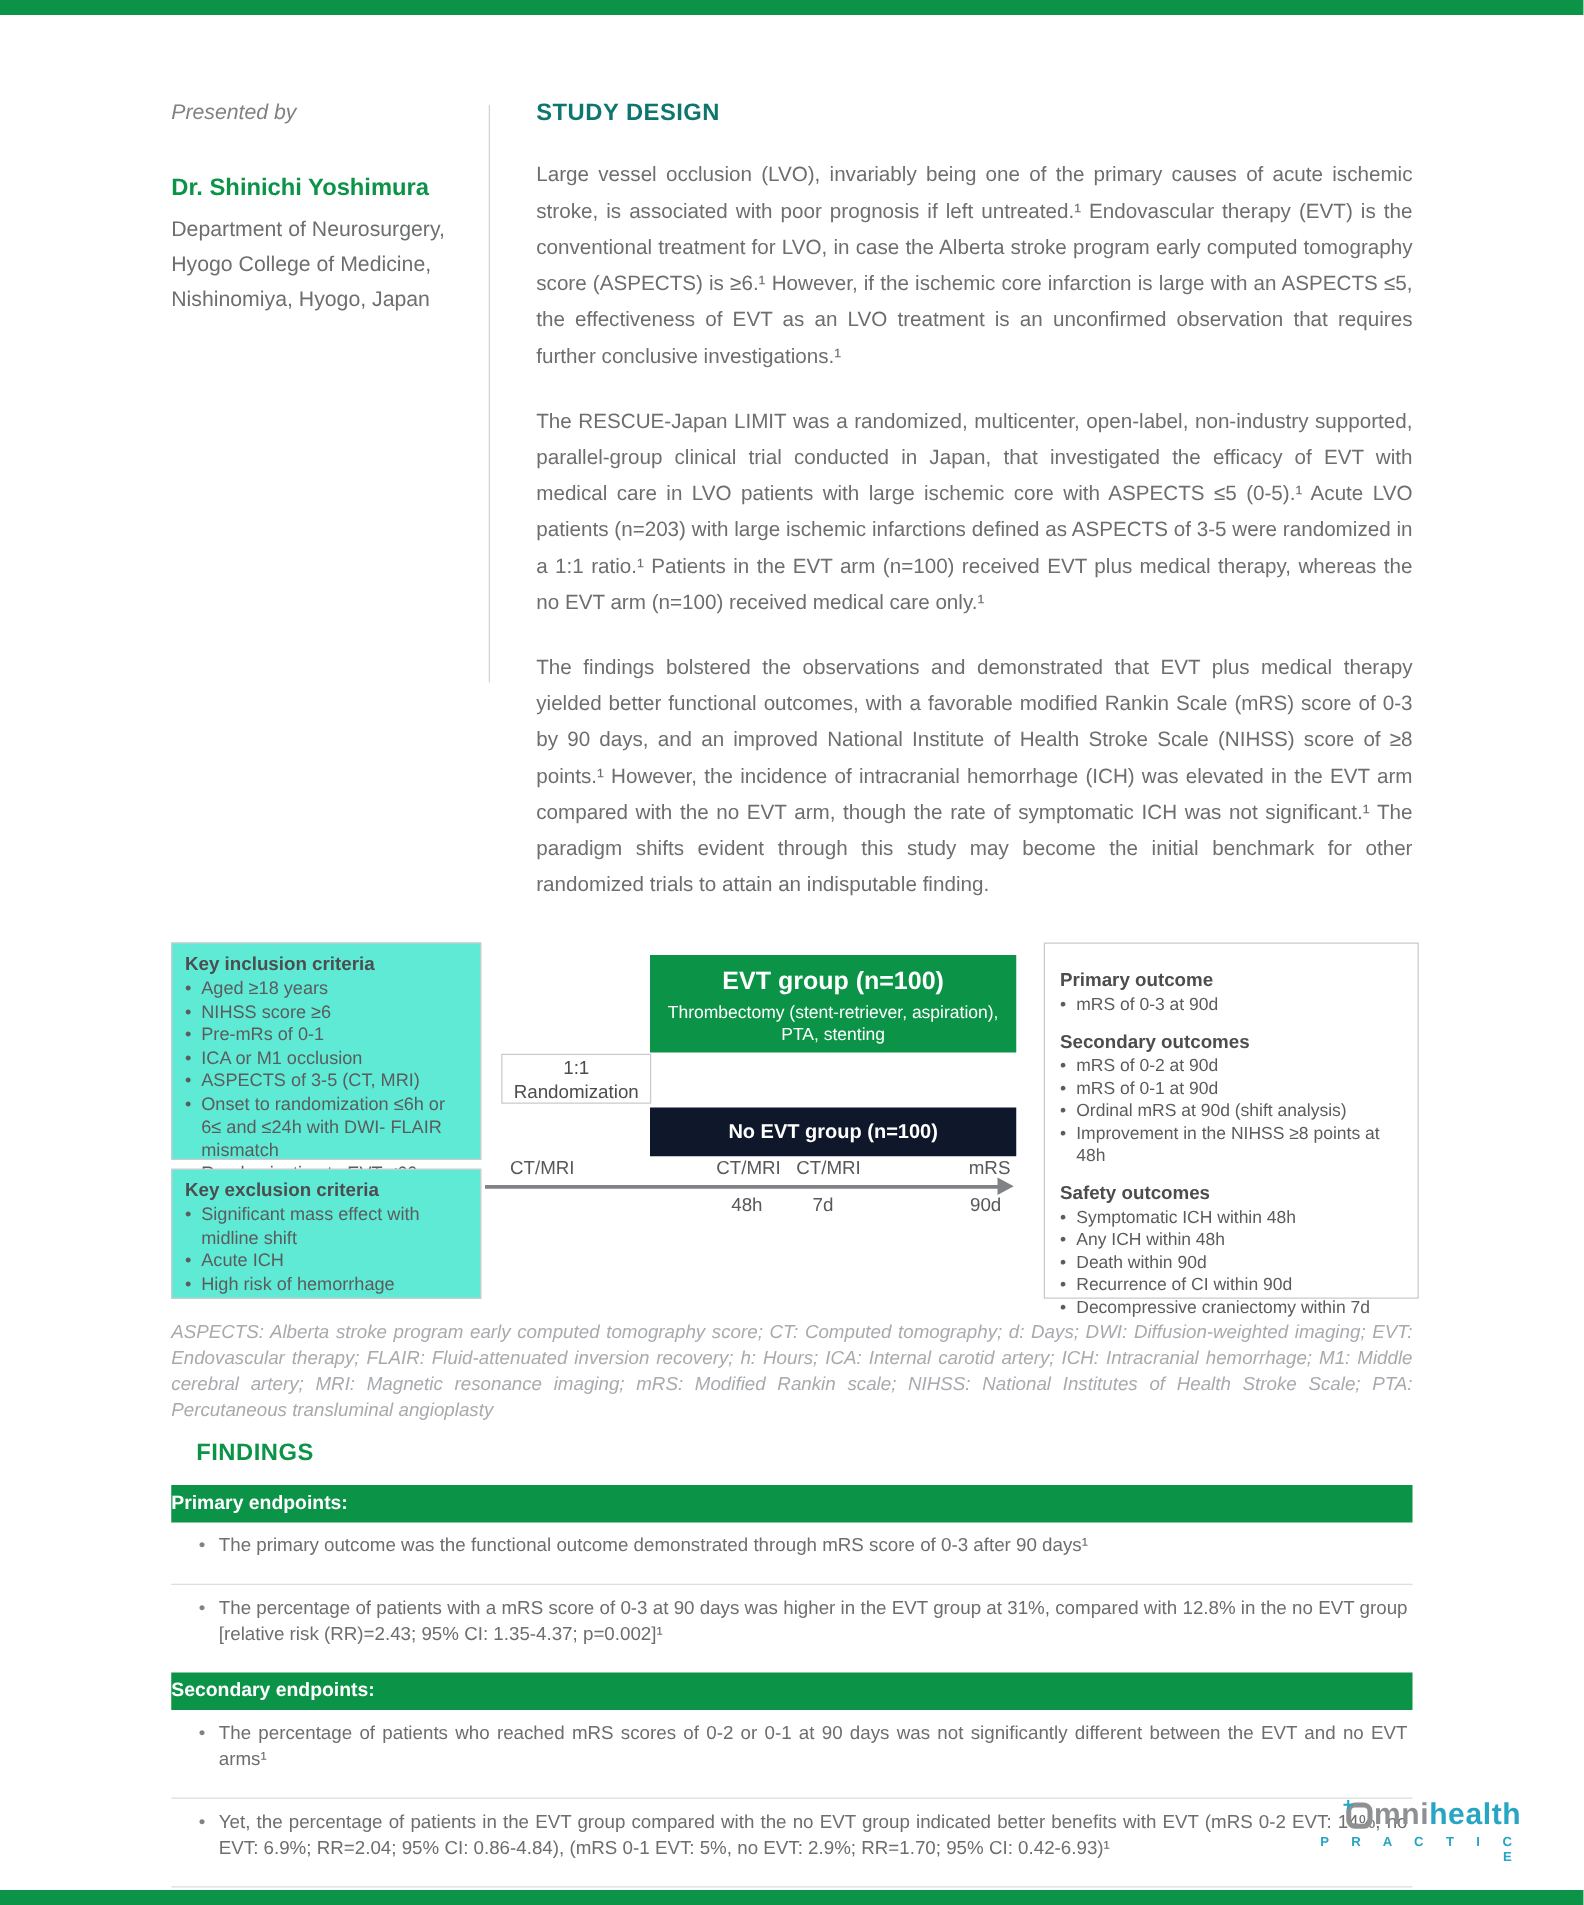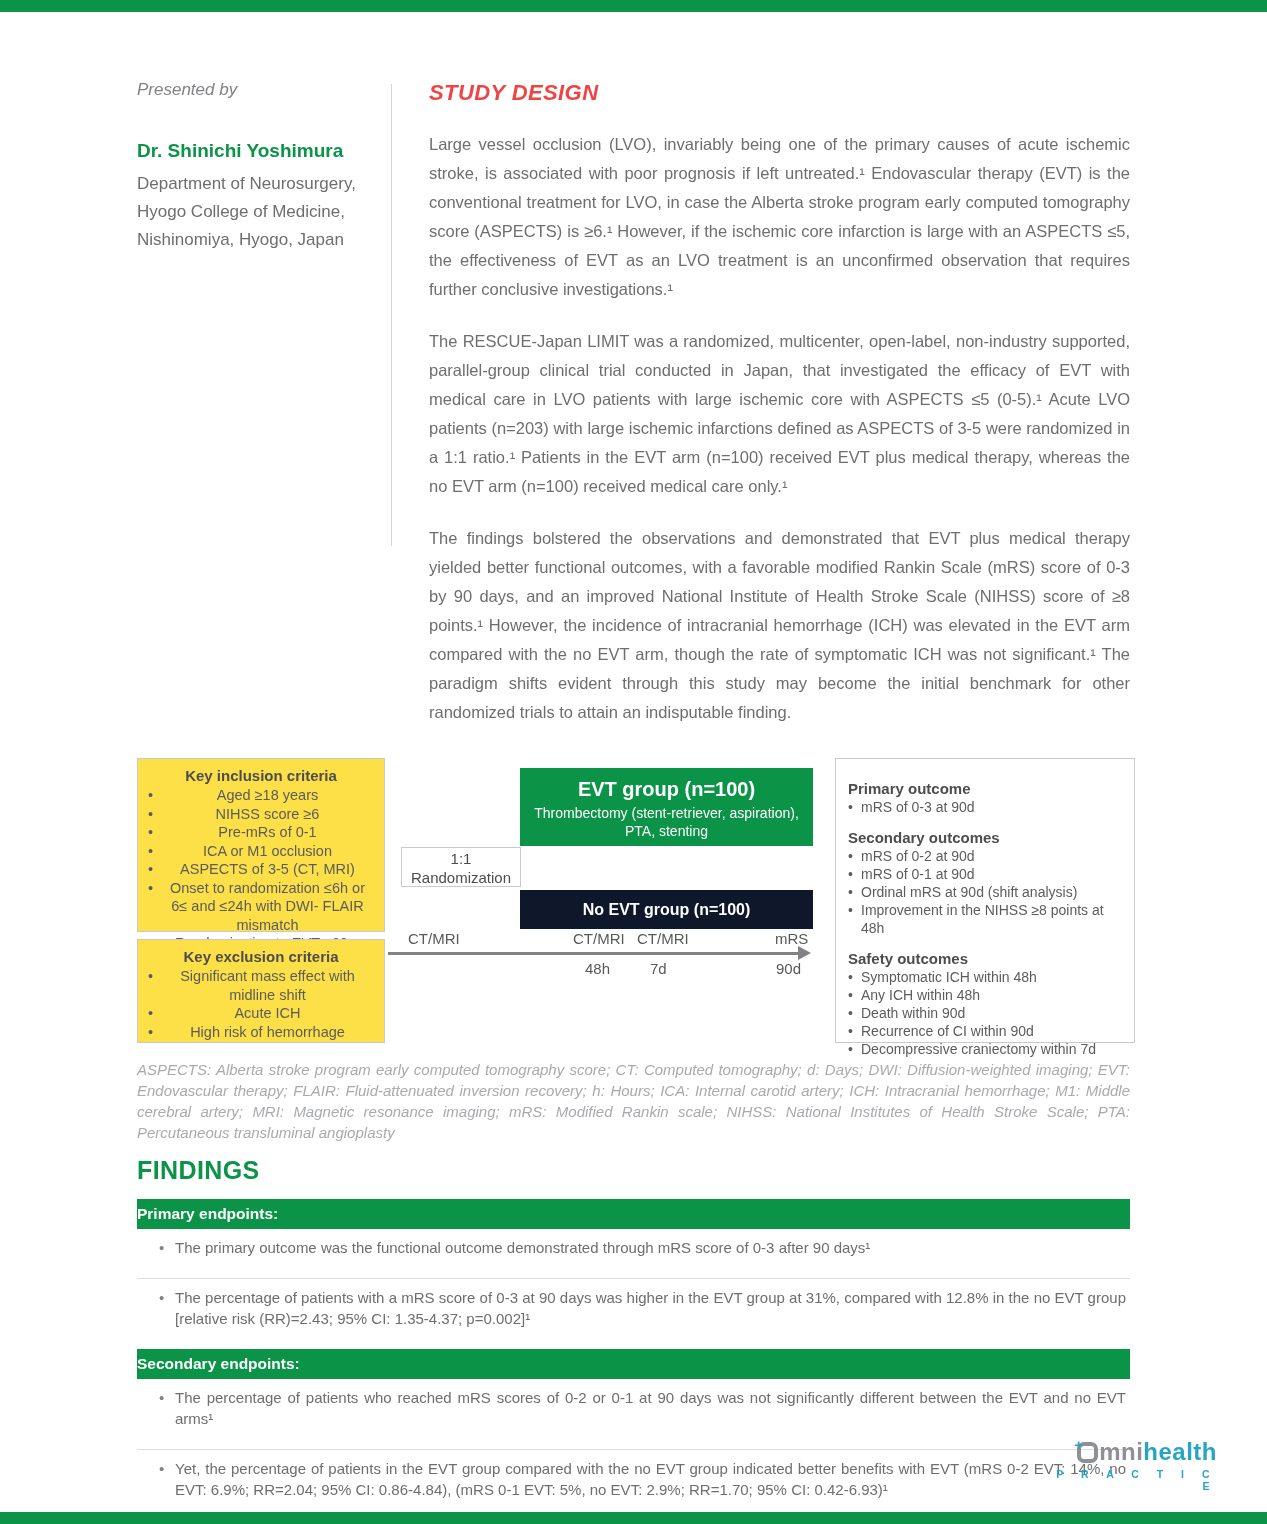--- a/index.html
+++ b/index.html
@@ -11,26 +11,26 @@
   .bar.top { top:0; } .bar.bottom { bottom:0; }
 
   
   .header-row { display:flex; margin:80px 137px 0 137px; }
   .presenter { width:254px; flex:0 0 254px; }
   .presented-by { font-style:italic; font-size:17px; color:#808285; margin-bottom:40px; }
   .presenter-name { font-size:19px; font-weight:bold; color:#0B9447; margin-bottom:8px; }
   .affil { font-size:17px; color:#6D6E70; line-height:28px; }
   .vdivider { width:1px; background:#D2D3D5; height:462px; margin-top:4px; }
   .study { flex:1; padding-left:37px; }
-  .sec-title { font-size:22px; font-weight:bold; color:#ef4444; letter-spacing:0.4px; margin-bottom:24px;font-style:italic; }
+  .sec-title { font-size:19px; font-weight:bold; color:#0f766e; letter-spacing:0.4px; margin-bottom:24px; }
   .para { font-size:16.5px; color:#6D6E70; line-height:29px; text-align:justify; margin-bottom:23px; }
 
   
   .diagram { position:relative; height:292px; margin-top:8px; font-size:14.5px; }
-  .critbox { position:absolute; border:1px solid #C9CACC; background:#fde047; padding:8px 10px; color:#5B5C5E;text-align:center; }
+  .critbox { position:absolute; border:1px solid #C9CACC; background:#5eead4; padding:8px 10px; color:#5B5C5E; }
   .critbox .btitle { font-weight:bold; color:#4D4D4F; font-size:15px; margin-bottom:2px; }
   .bullet { position:relative; padding-left:13px; line-height:18.5px; }
   .bullet::before { content:"•"; position:absolute; left:0; top:0; }
   .incl { left:137px; top:0; width:248px; height:174px; }
   .excl { left:137px; top:181px; width:248px; height:104px; }
 
   .randbox { position:absolute; left:401px; top:89px; width:120px; height:40px; border:1px solid #C9CACC;
              background:#fff; text-align:center; font-weight:normal; color:#4D4D4F; font-size:15px; line-height:19px; padding-top:1px; }
   .evtbox { position:absolute; left:520px; top:10px; width:293px; height:78px; background:#0B9447; color:#fff;
             text-align:center; padding:10px 14px; }
@@ -49,21 +49,21 @@
   .outsec { margin-bottom:13px; }
   .outsec:last-child { margin-bottom:0; }
   .outsec .btitle { font-weight:bold; color:#4D4D4F; font-size:15px; margin-bottom:1px; }
   .outbox .bullet { line-height:18px; }
 
   
   .abbrev { margin:9px 137px 0 137px; font-style:italic; color:#A8AAAD; font-size:15px; line-height:21px; text-align:justify; }
 
   
   .findings { margin:13px 137px 0 137px; }
-  .findings-title { font-size:25px; font-weight:bold; color:#0B9447; letter-spacing:0.4px; margin-bottom:14px; }
+  .findings-title { font-size:19px; font-weight:bold; color:#0B9447; letter-spacing:0.4px; margin-bottom:14px;margin-left:20px; }
   .fheader { background:#0B9447; color:#fff; font-weight:bold; font-size:15.5px; height:30px; line-height:30px; }
   .frow { padding:8px 4px 20px 38px; position:relative; color:#6D6E70; font-size:15px; line-height:21px;
           text-align:justify; border-bottom:1px solid #DCDDDE; }
   .frow::before { content:"•"; position:absolute; left:22px; top:8px; color:#808285; }
   .frow.no-sep { border-bottom:none; }
 
   
   .logo { position:absolute; top:1441px; right:50px; width:166px; }
   .wordmark { display:flex; align-items:flex-end; justify-content:flex-end; }
   .logo-o { position:relative; display:inline-block; width:21px; height:21px; border:4px solid #8E9093;

